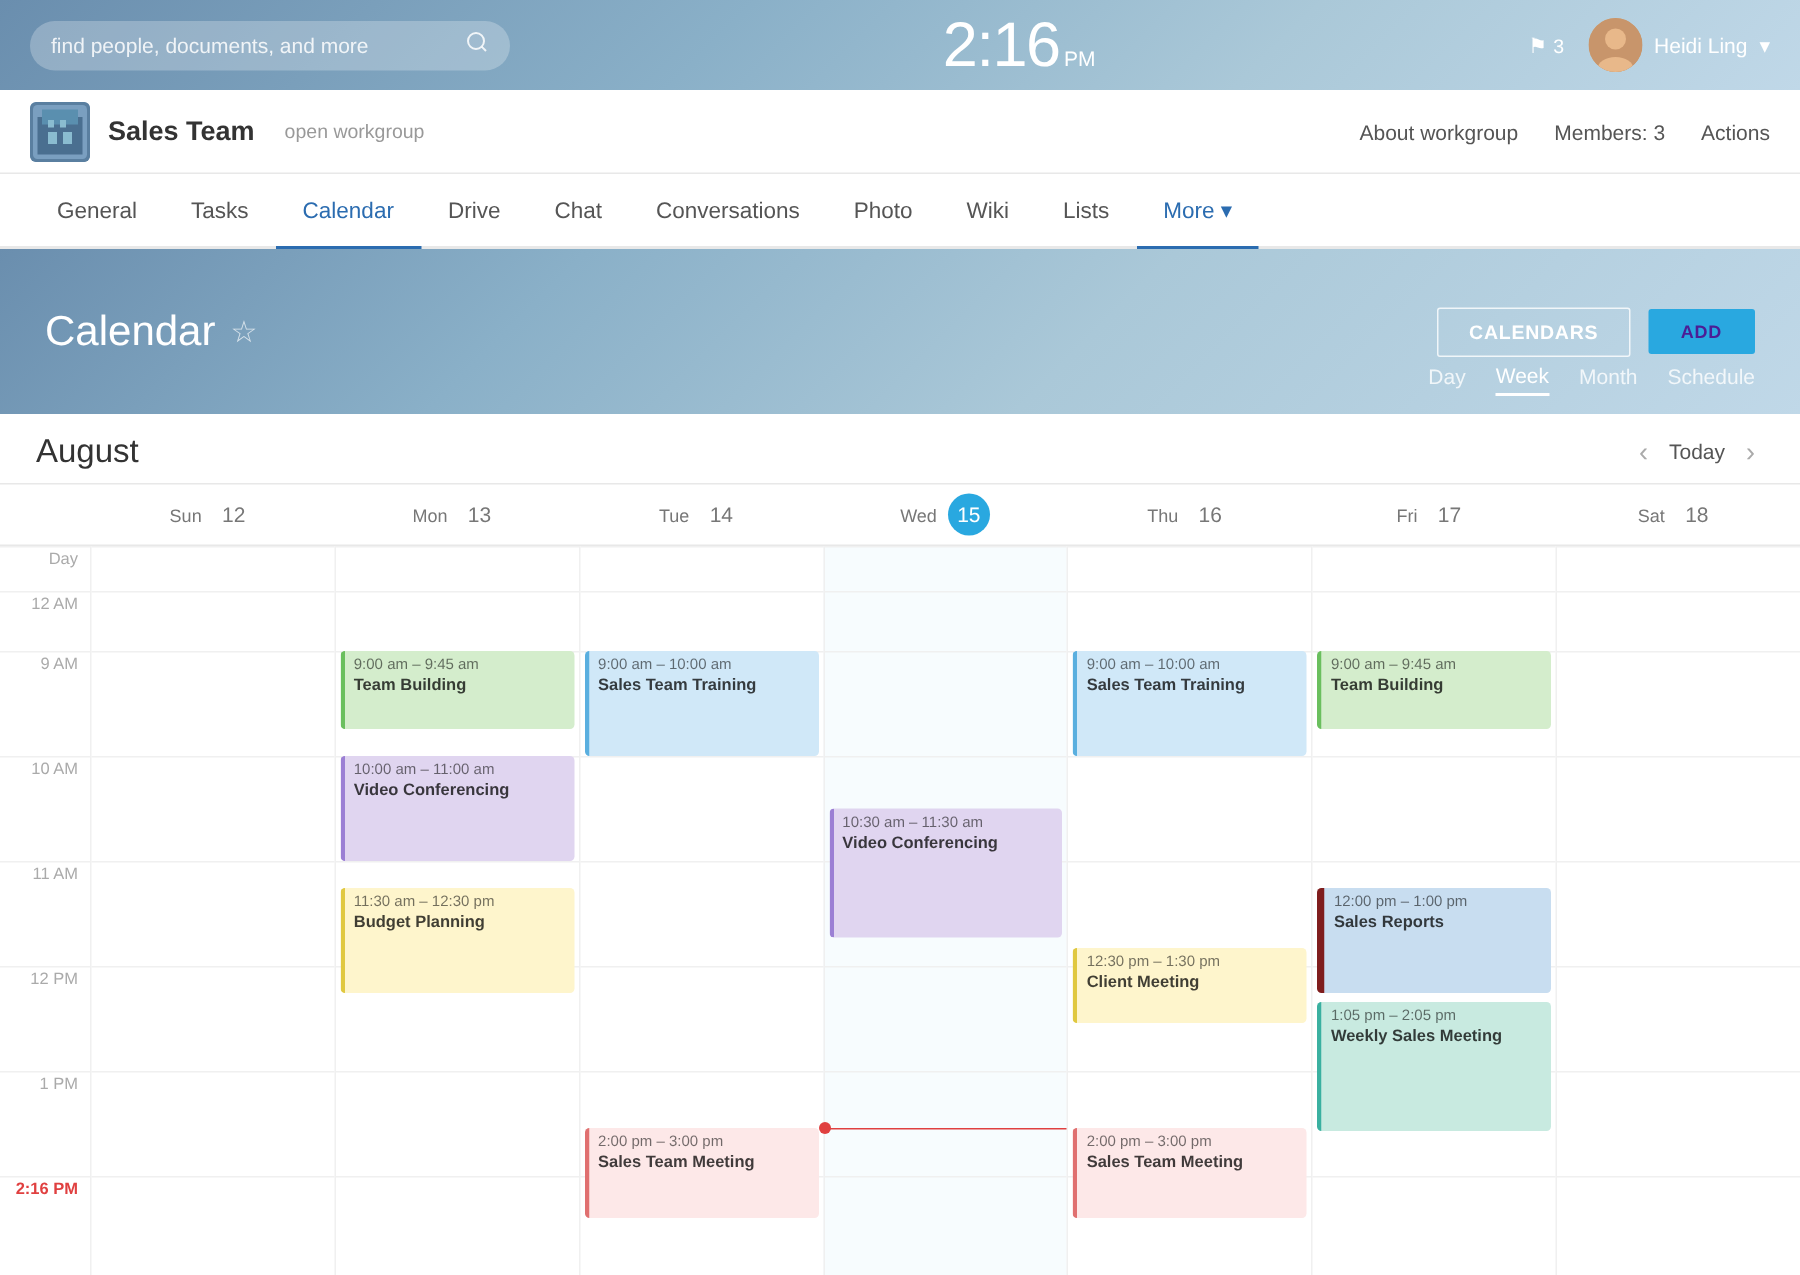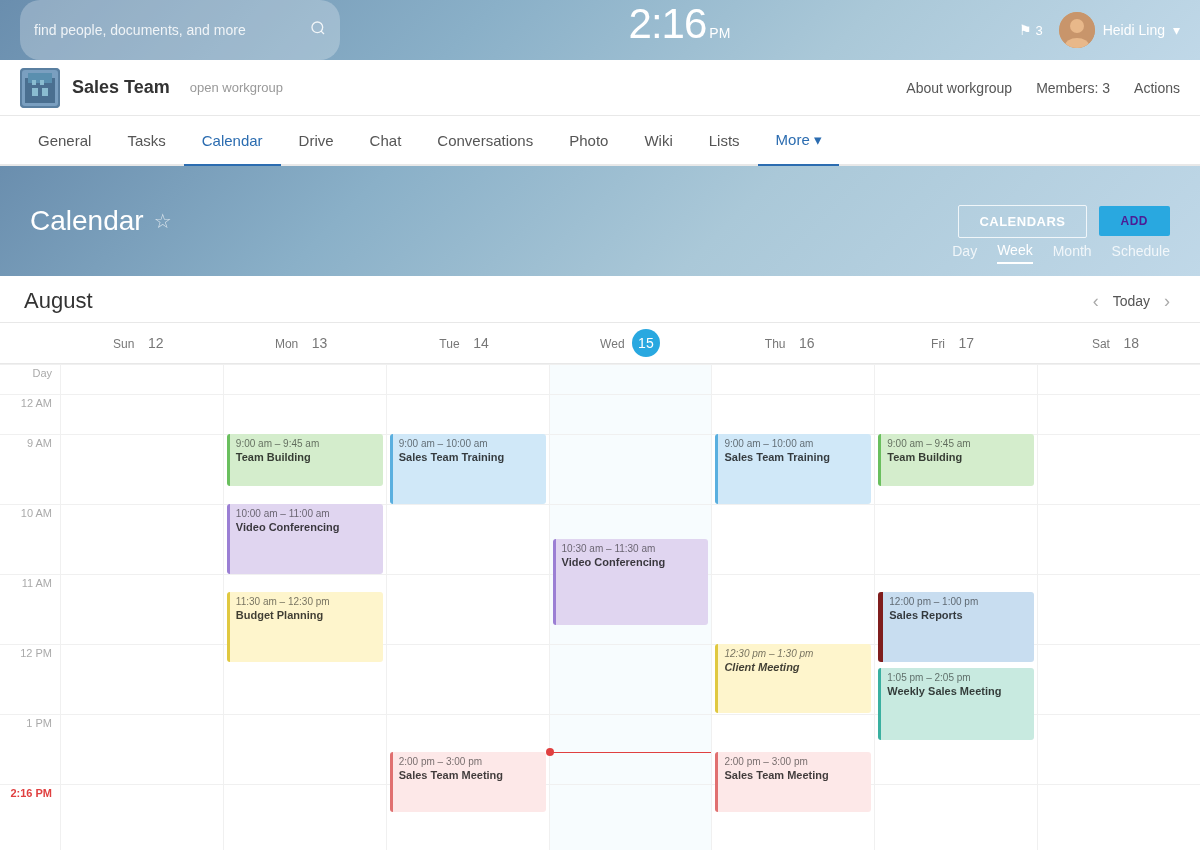--- a/index.html
+++ b/index.html
@@ -2,21 +2,21 @@
 <html><head>
   <meta charset="utf-8">
   <style>
     * { box-sizing: border-box; margin: 0; padding: 0; }
     body { font-family: -apple-system, BlinkMacSystemFont, 'Segoe UI', sans-serif; width: 1200px; height: 850px; overflow: hidden; background: #fff; }
 
     
     .top-bar {
       height: 60px;
       background: linear-gradient(135deg, #6a8eae 0%, #8ab0c8 40%, #aac8d8 70%, #c0d8e8 100%);
-      display: flex; justify-content: space-between;
+      display: flex; align-items: center; justify-content: space-between;
       padding: 0 20px; position: relative;
     }
     .search-box {
       display: flex; align-items: center;
       background: rgba(255,255,255,0.25); border-radius: 20px;
       padding: 6px 14px; width: 320px;
     }
     .search-box input {
       background: transparent; border: none; outline: none;
       color: #fff; font-size: 14px; width: 100%;
@@ -437,21 +437,21 @@
       <div class="day-bg-slot"></div>
       <div class="day-bg-slot"></div>
       <div class="day-bg-slot"></div>
       <div class="day-bg-slot"></div>
       <div class="day-bg-slot"></div>
       <div class="day-bg-slot"></div>
       <div class="event blue-light" style="top:70px; height:70px;">
         <div class="event-time">9:00 am – 10:00 am</div>
         <div class="event-title">Sales Team Training</div>
       </div>
-      <div class="event yellow" style="top:280px; height:69px;font-style:italic;">
+      <div class="event yellow" style="top:268px; height:50px;">
         <div class="event-time">12:30 pm – 1:30 pm</div>
         <div class="event-title">Client Meeting</div>
       </div>
       <div class="event pink" style="top:388px; height:60px;">
         <div class="event-time">2:00 pm – 3:00 pm</div>
         <div class="event-title">Sales Team Meeting</div>
       </div>
     </div>
 
     <div class="day-col" style="position:relative;">
@@ -464,21 +464,21 @@
       <div class="day-bg-slot"></div>
       <div class="day-bg-slot"></div>
       <div class="event green" style="top:70px; height:52px;">
         <div class="event-time">9:00 am – 9:45 am</div>
         <div class="event-title">Team Building</div>
       </div>
       <div class="event blue-dark" style="top:228px; height:70px;">
         <div class="event-time">12:00 pm – 1:00 pm</div>
         <div class="event-title">Sales Reports</div>
       </div>
-      <div class="event teal" style="top:304px; height:72px;">
+      <div class="event teal" style="top:304px; height:86px;">
         <div class="event-time">1:05 pm – 2:05 pm</div>
         <div class="event-title">Weekly Sales Meeting</div>
       </div>
     </div>
 
     <div class="day-col">
       <div style="height:30px; border-top:1px solid #f0f0f0;"></div>
       <div class="day-bg-slot" style="height:40px;"></div>
       <div class="day-bg-slot"></div>
       <div class="day-bg-slot"></div>

